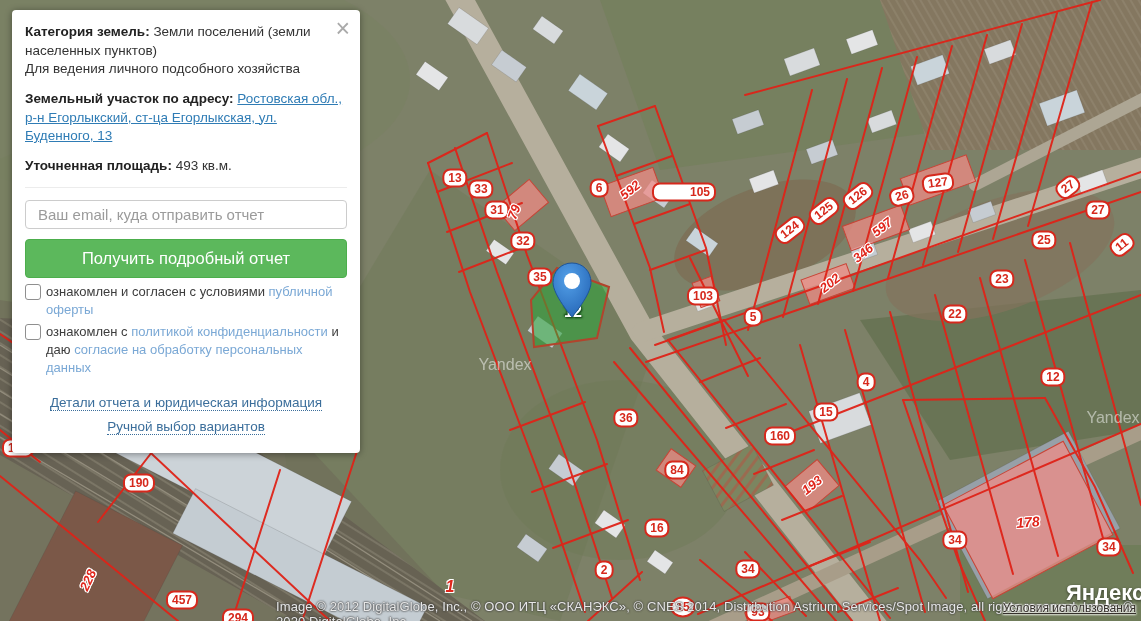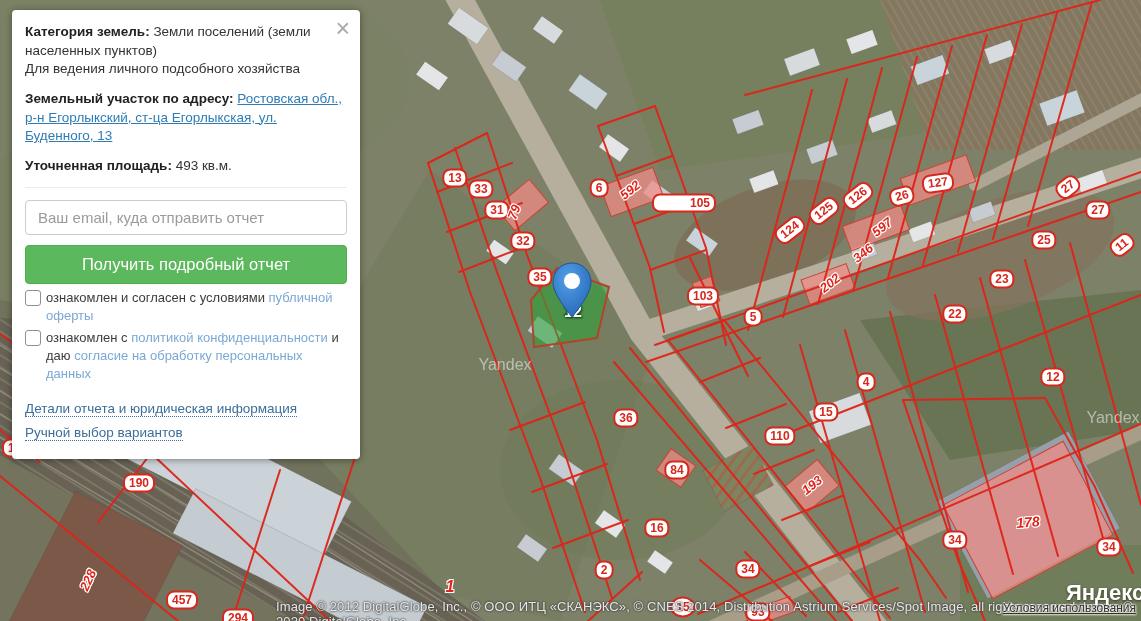--- a/index.html
+++ b/index.html
@@ -37,32 +37,32 @@
          padding:13px 13px 15px;box-sizing:border-box;color:#333;
          font-size:13.5px;line-height:1.38}
   #panel .row{margin-bottom:11px}
   #panel .lbl{font-weight:bold;color:#222}
   #panel .row.title{font-size:15px}
   a.std{color:#2f7cb5;text-decoration:underline;cursor:pointer}
   a.lite{color:#7aa8d5;text-decoration:none;cursor:pointer}
   #close-btn{position:absolute;right:10px;top:6px;font-size:25px;line-height:1;
              color:#aaa;cursor:pointer;font-weight:normal}
   #panel hr{border:none;border-top:1px solid #ececec;margin:12px 0 12px}
-  #email-input{width:100%;height:35px;border:1px solid #ccc;border-radius:4px;
+  #email-input{width:100%;height:29px;border:1px solid #ccc;border-radius:4px;
              padding:0 12px;font-size:15px;color:#333;box-sizing:border-box;outline:none;
              font-family:"Liberation Sans",sans-serif}
   #email-input::placeholder{color:#9b9b9b}
   #submit-btn{display:block;width:100%;height:39px;margin-top:10px;cursor:pointer;
              background:#5cb85c;border:1px solid #4cae4c;border-radius:4px;
              color:#fff;font-size:16.5px;font-family:"Liberation Sans",sans-serif}
   .consent{display:block;position:relative;padding-left:21px;margin-top:5px;
              font-size:13px;color:#3c3c3c;line-height:1.35;cursor:pointer}
   .cb{position:absolute;left:0;top:1px;width:14px;height:14px;background:#fff;
              border:1px solid #8f8f8f;border-radius:3px;cursor:pointer}
-  .p-footer{text-align:left;margin-top:15px;line-height:1.75;font-size:13.5px}
+  .p-footer{text-align:center;margin-top:15px;line-height:1.75;font-size:13.5px}
   .p-footer a{color:#3b6e9b;text-decoration:none;border-bottom:1px dotted #3b6e9b;cursor:pointer}
 </style>
 </head>
 <body>
 
 <div id="map-stage">
   <svg id="map-svg" width="1141" height="621" viewBox="0 0 1141 621">
     <defs>
       <pattern id="rails" width="10" height="10" patternTransform="rotate(32)" patternUnits="userSpaceOnUse">
         <rect width="10" height="10" fill="#655f52"></rect>
@@ -233,38 +233,38 @@
     <polygon points="557,268 609,287 597,338 534,347 531,300" fill="rgba(46,164,58,0.58)" stroke="#b2442c" stroke-width="2"></polygon>
   </svg>
 
   <div id="labels-layer">
       <div class="map-label bubble" style="left: 455px; top: 178px; transform: translate(-50%, -50%) rotate(0deg);">13</div>
       <div class="map-label bubble" style="left: 481px; top: 189px; transform: translate(-50%, -50%) rotate(0deg);">33</div>
       <div class="map-label bubble" style="left: 497px; top: 210px; transform: translate(-50%, -50%) rotate(0deg);">31</div>
       <div class="map-label bubble" style="left: 523px; top: 241px; transform: translate(-50%, -50%) rotate(0deg);">32</div>
       <div class="map-label bubble" style="left: 540px; top: 277px; transform: translate(-50%, -50%) rotate(0deg);">35</div>
       <div class="map-label bubble" style="left: 599px; top: 188px; transform: translate(-50%, -50%) rotate(0deg);">6</div>
-      <div class="map-label bubble" style="left: 684px; top: 203px; transform: translate(-50%, -50%) rotate(0deg); padding-left: 36px;">105</div>
+      <div class="map-label bubble" style="left: 684px; top: 192px; transform: translate(-50%, -50%) rotate(0deg); padding-left: 36px;">105</div>
       <div class="map-label bubble" style="left: 703px; top: 296px; transform: translate(-50%, -50%) rotate(0deg);">103</div>
       <div class="map-label bubble" style="left: 902px; top: 196px; transform: translate(-50%, -50%) rotate(-15deg);">26</div>
       <div class="map-label bubble" style="left: 938px; top: 183px; transform: translate(-50%, -50%) rotate(-8deg);">127</div>
       <div class="map-label bubble" style="left: 858px; top: 196px; transform: translate(-50%, -50%) rotate(-38deg);">126</div>
       <div class="map-label bubble" style="left: 824px; top: 211px; transform: translate(-50%, -50%) rotate(-38deg);">125</div>
       <div class="map-label bubble" style="left: 790px; top: 230px; transform: translate(-50%, -50%) rotate(-38deg);">124</div>
       <div class="map-label bubble" style="left: 753px; top: 317px; transform: translate(-50%, -50%) rotate(0deg);">5</div>
       <div class="map-label bubble" style="left: 1068px; top: 187px; transform: translate(-50%, -50%) rotate(-38deg);">27</div>
       <div class="map-label bubble" style="left: 1098px; top: 210px; transform: translate(-50%, -50%) rotate(0deg);">27</div>
       <div class="map-label bubble" style="left: 1044px; top: 240px; transform: translate(-50%, -50%) rotate(0deg);">25</div>
       <div class="map-label bubble" style="left: 1122px; top: 245px; transform: translate(-50%, -50%) rotate(-38deg);">11</div>
       <div class="map-label bubble" style="left: 1002px; top: 279px; transform: translate(-50%, -50%) rotate(0deg);">23</div>
       <div class="map-label bubble" style="left: 955px; top: 314px; transform: translate(-50%, -50%) rotate(0deg);">22</div>
       <div class="map-label bubble" style="left: 866px; top: 382px; transform: translate(-50%, -50%) rotate(0deg);">4</div>
       <div class="map-label bubble" style="left: 1053px; top: 377px; transform: translate(-50%, -50%) rotate(0deg);">12</div>
       <div class="map-label bubble" style="left: 626px; top: 418px; transform: translate(-50%, -50%) rotate(0deg);">36</div>
-      <div class="map-label bubble" style="left: 780px; top: 436px; transform: translate(-50%, -50%) rotate(0deg);">110</div>
+      <div class="map-label bubble" style="left: 780px; top: 436px; transform: translate(-50%, -50%) rotate(0deg);">160</div>
       <div class="map-label bubble" style="left: 826px; top: 412px; transform: translate(-50%, -50%) rotate(0deg);">15</div>
       <div class="map-label bubble" style="left: 677px; top: 470px; transform: translate(-50%, -50%) rotate(0deg);">84</div>
       <div class="map-label bubble" style="left: 657px; top: 528px; transform: translate(-50%, -50%) rotate(0deg);">16</div>
       <div class="map-label bubble" style="left: 604px; top: 570px; transform: translate(-50%, -50%) rotate(0deg);">2</div>
       <div class="map-label bubble" style="left: 748px; top: 569px; transform: translate(-50%, -50%) rotate(0deg);">34</div>
       <div class="map-label bubble" style="left: 955px; top: 540px; transform: translate(-50%, -50%) rotate(0deg);">34</div>
       <div class="map-label bubble" style="left: 1109px; top: 547px; transform: translate(-50%, -50%) rotate(0deg);">34</div>
       <div class="map-label bubble" style="left: 18px; top: 448px; transform: translate(-50%, -50%) rotate(0deg);">190</div>
       <div class="map-label bubble" style="left: 139px; top: 483px; transform: translate(-50%, -50%) rotate(0deg);">190</div>
       <div class="map-label bubble" style="left: 182px; top: 600px; transform: translate(-50%, -50%) rotate(0deg);">457</div>

